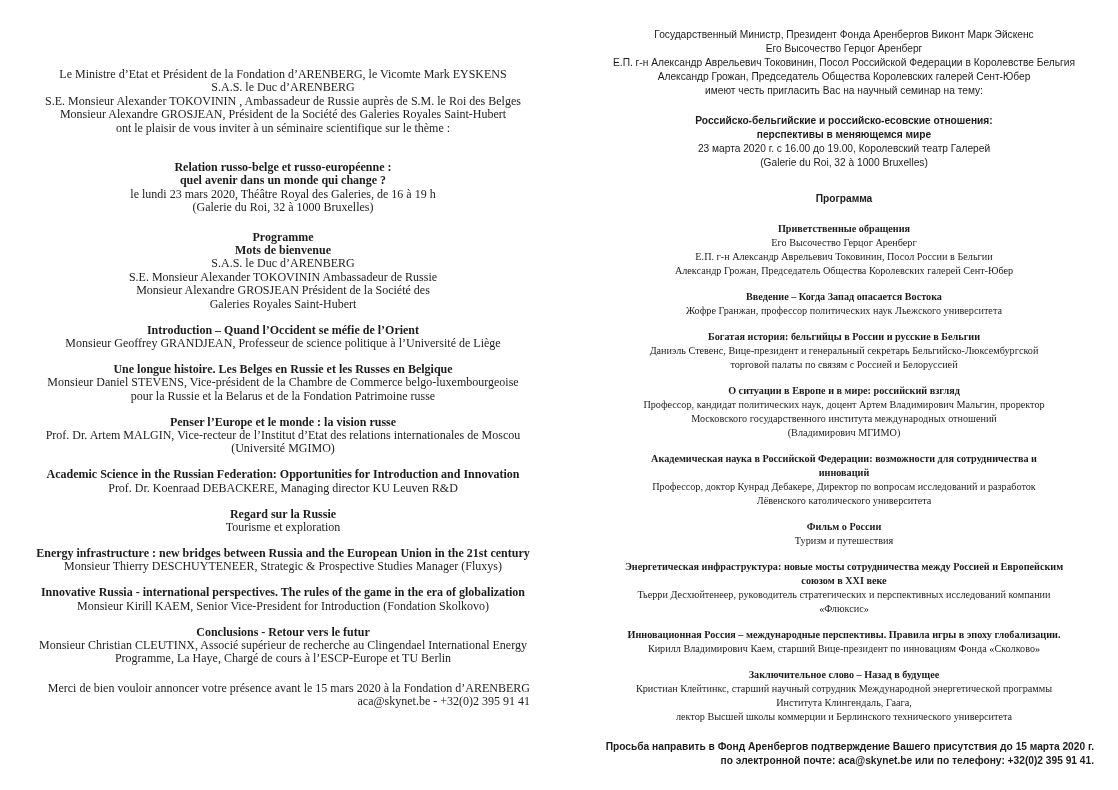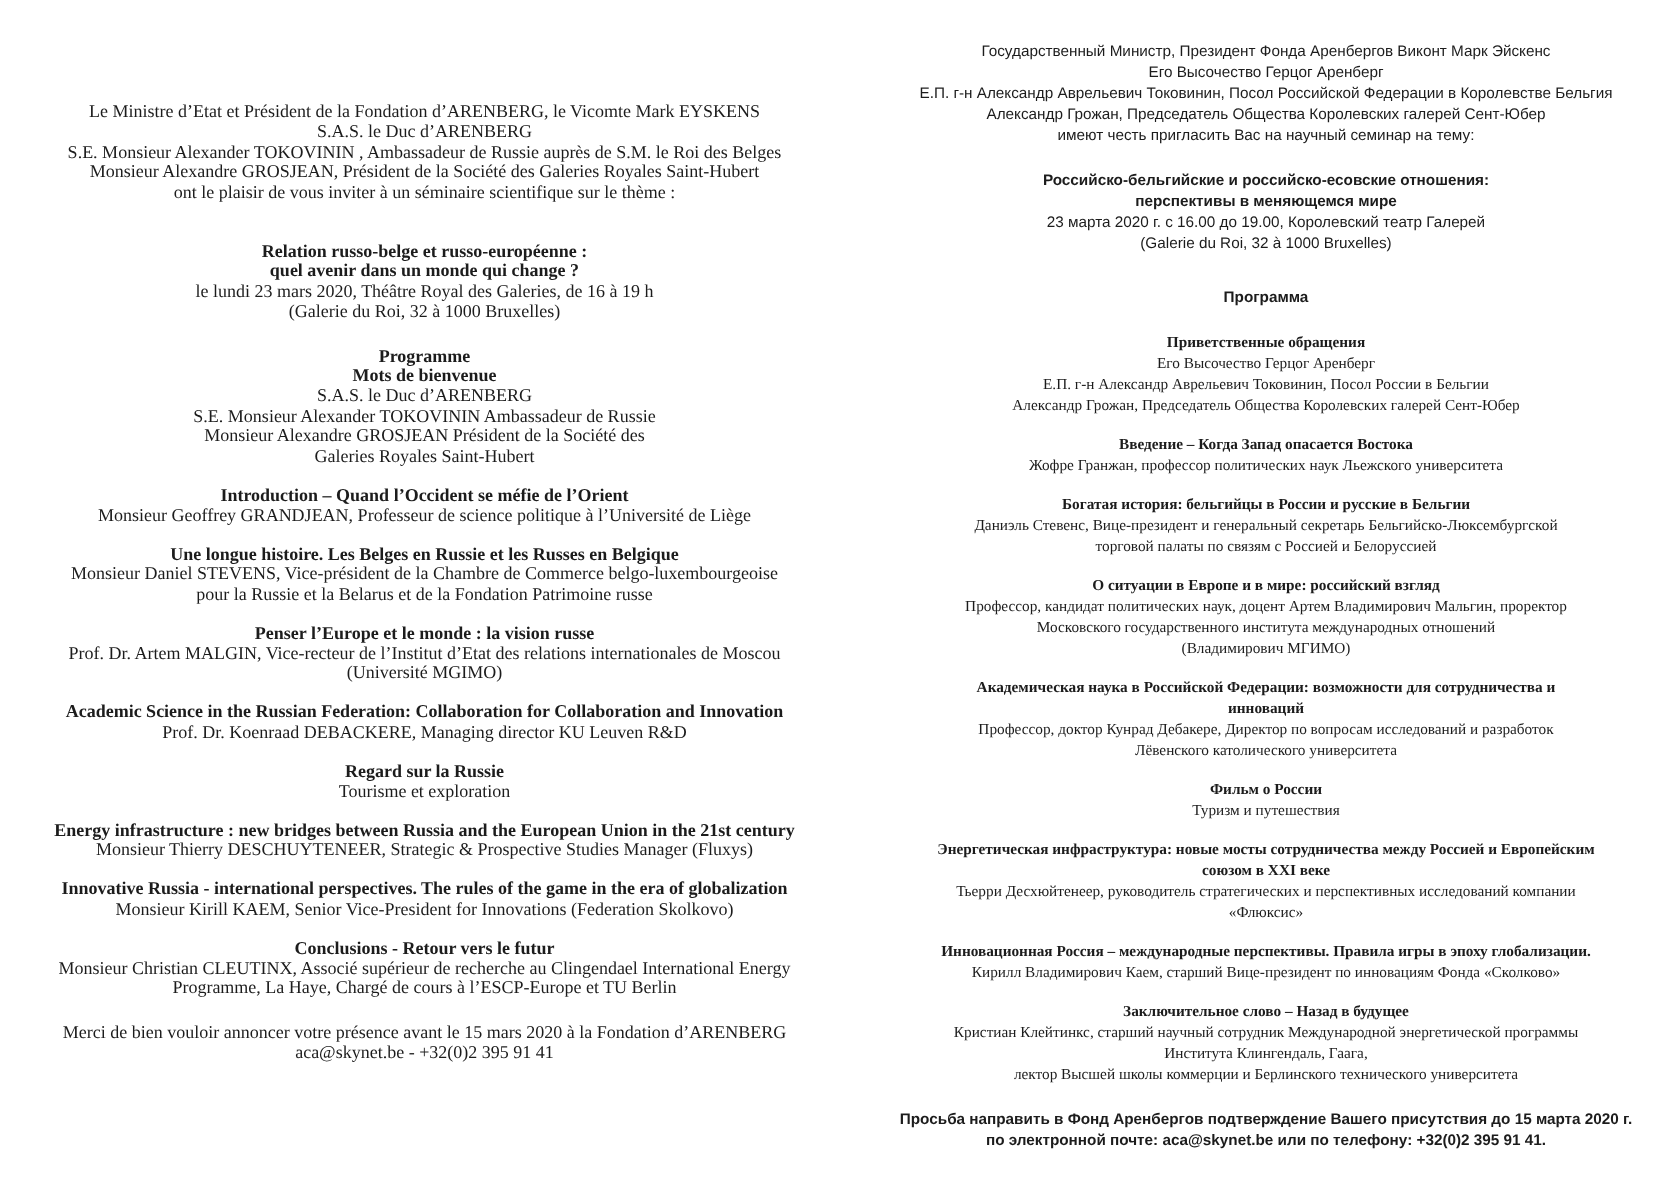--- a/index.html
+++ b/index.html
@@ -64,20 +64,21 @@
   }
   .section {
     margin-bottom: 12px;
     font-family: Liberation Serif, serif;
   }
   .col-left .section {
     margin-bottom: 12.5px;
   }
   .footer-block {
     margin-top: 16px;
+    text-align: right;
   }
   .col-right .footer-block .line {
     font-weight: bold;
   }
 </style>
 </head>
 <body>
 
 <div class="sheet">
   <div class="col col-left" id="left-page">
@@ -110,34 +111,34 @@
         <p class="line bold">Une longue histoire. Les Belges en Russie et les Russes en Belgique</p>
         <p class="line">Monsieur Daniel STEVENS, Vice-président de la Chambre de Commerce belgo-luxembourgeoise</p>
         <p class="line">pour la Russie et la Belarus et de la Fondation Patrimoine russe</p>
       </div>
       <div class="section">
         <p class="line bold">Penser l’Europe et le monde : la vision russe</p>
         <p class="line">Prof. Dr. Artem MALGIN, Vice-recteur de l’Institut d’Etat des relations internationales de Moscou</p>
         <p class="line">(Université MGIMO)</p>
       </div>
       <div class="section">
-        <p class="line bold">Academic Science in the Russian Federation: Collaboration for Collaboration and Innovation</p>
+        <p class="line bold">Academic Science in the Russian Federation: Opportunities for Introduction and Innovation</p>
         <p class="line">Prof. Dr. Koenraad DEBACKERE, Managing director KU Leuven R&amp;D</p>
       </div>
       <div class="section">
         <p class="line bold">Regard sur la Russie</p>
         <p class="line">Tourisme et exploration</p>
       </div>
       <div class="section">
         <p class="line bold">Energy infrastructure : new bridges between Russia and the European Union in the 21st century</p>
         <p class="line">Monsieur Thierry DESCHUYTENEER, Strategic &amp; Prospective Studies Manager (Fluxys)</p>
       </div>
       <div class="section">
         <p class="line bold">Innovative Russia - international perspectives. The rules of the game in the era of globalization</p>
-        <p class="line">Monsieur Kirill KAEM, Senior Vice-President for Innovations (Federation Skolkovo)</p>
+        <p class="line">Monsieur Kirill KAEM, Senior Vice-President for Introduction (Fondation Skolkovo)</p>
       </div>
       <div class="section">
         <p class="line bold">Conclusions - Retour vers le futur</p>
         <p class="line">Monsieur Christian CLEUTINX, Associé supérieur de recherche au Clingendael International Energy</p>
         <p class="line">Programme, La Haye, Chargé de cours à l’ESCP-Europe et TU Berlin</p>
       </div>
       <div class="block footer-block">
         <p class="line">Merci de bien vouloir annoncer votre présence avant le 15 mars 2020 à la Fondation d’ARENBERG</p>
         <p class="line">aca@skynet.be - +32(0)2 395 91 41</p>
       </div>

